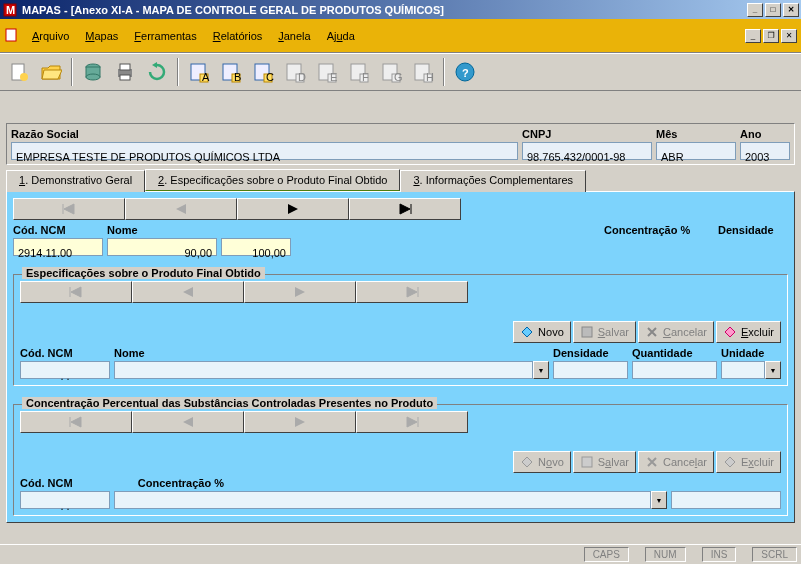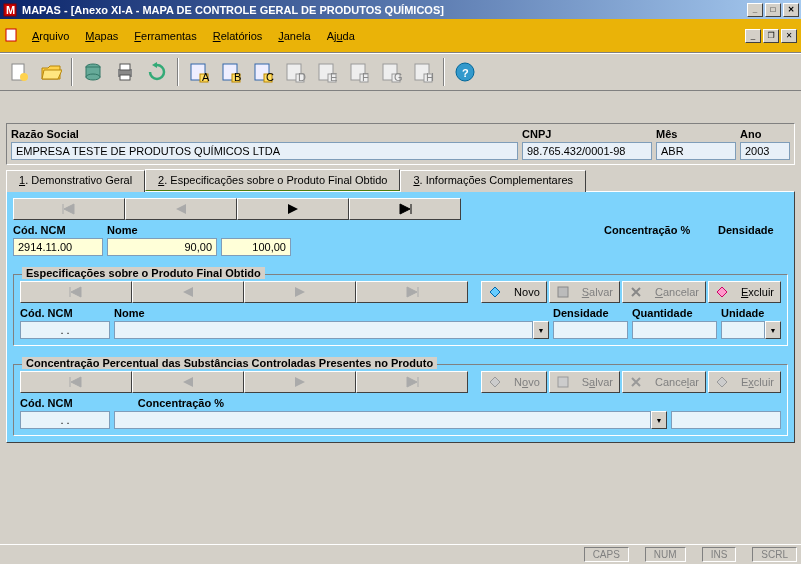--- a/index.html
+++ b/index.html
@@ -18,21 +18,21 @@
 .tbtn { width: 30px; height: 30px; border: 1px solid #d4d0c8; display: flex; align-items: center; justify-content: center; cursor: default; }
 .tsep { width: 2px; height: 28px; border-left: 1px solid #808080; border-right: 1px solid #fff; margin: 0 3px; }
 .content { padding: 4px 6px; }
 .header-row { display: flex; gap: 4px; border: 1px solid #fff; border-top-color: #808080; border-left-color: #808080; padding: 4px; background: #d4d0c8; margin-top: 28px; }
 .hcol { display: flex; flex-direction: column; gap: 2px; }
 .hcol.razao { flex: 1; }
 .hcol.cnpj { width: 130px; }
 .hcol.mes { width: 80px; }
 .hcol.ano { width: 50px; }
 .label { font-weight: bold; }
-.input { background: #fff; border: 1px solid #7f9db9; padding: 2px 4px; height: 18px; color: #000; }
+.input { background: #fff; border: 1px solid #7f9db9; padding: 8px 4px; height: 18px; color: #000; }
 .input.ro { background: #e8f0f8; }
 .tabs { display: flex; margin-top: 4px; }
 .tab { border: 1px solid #fff; border-bottom: none; border-right-color: #404040; background: #d4d0c8; padding: 3px 12px; cursor: default; position: relative; top: 1px; }
 .tab.active { background: #d4d0c8; border-bottom: 1px solid #4d7c0f; z-index: 2; padding-top: 4px; padding-bottom: 4px; top: 0; }
 .tab.inactive { border-top-color: #fff; }
 .tab u { text-decoration: underline; }
 .tabbody { border: 1px solid #fff; border-right-color: #404040; border-bottom-color: #404040; background: #7dd3fc; padding: 6px; }
 .navrow { display: flex; gap: 0; }
 .navbtn { width: 112px; height: 22px; background: #d4d0c8; border: 1px solid #fff; border-right-color: #404040; border-bottom-color: #404040; display: flex; align-items: center; justify-content: center; cursor: default; }
 .navbtn.disabled { color: #808080; }
@@ -42,21 +42,21 @@
 .col-nome { flex: 1; }
 .col-conc { width: 110px; }
 .col-dens { width: 70px; }
 .input.yellow { background: #ffffd8; }
 .input.num { text-align: right; }
 .groupbox { border: 1px solid #808080; border-right-color: #fff; border-bottom-color: #fff; margin-top: 18px; padding: 6px; position: relative; }
 .groupbox .legend { position: absolute; top: -8px; left: 8px; background: #d4d0c8; padding: 0 4px; font-weight: bold; }
 .action-row { display: flex; gap: 2px; }
 .action-row .navrow { flex: 0 0 auto; }
 .spacer { flex: 1; }
-.abtn { height: 22px; padding: 0 6px; background: #d4d0c8; border: 1px solid #fff; border-right-color: #404040; border-bottom-color: #404040; display: flex; align-items: center; gap: 12px; cursor: default; }
+.abtn { height: 22px; padding: 0 6px; background: #d4d0c8; border: 1px solid #fff; border-right-color: #404040; border-bottom-color: #404040; display: flex; align-items: center; gap: 4px; cursor: default; margin-top: 40px; }
 .abtn.disabled { color: #808080; }
 .abtn .aicon { width: 14px; height: 14px; display: inline-flex; align-items: center; justify-content: center; }
 .col-dens2 { width: 75px; }
 .col-qtd { width: 85px; }
 .col-unid { width: 60px; }
 .dropdown { display: flex; }
 .dropdown .input { flex: 1; }
 .dropbtn { width: 16px; height: 18px; background: #d4d0c8; border: 1px solid #fff; border-right-color: #404040; border-bottom-color: #404040; display: flex; align-items: center; justify-content: center; font-size: 7px; }
 .statusbar { position: absolute; bottom: 0; left: 0; right: 0; height: 20px; background: #d4d0c8; border-top: 1px solid #fff; display: flex; align-items: center; padding: 0 4px; }
 .statusbar .stsep { flex: 1; }

